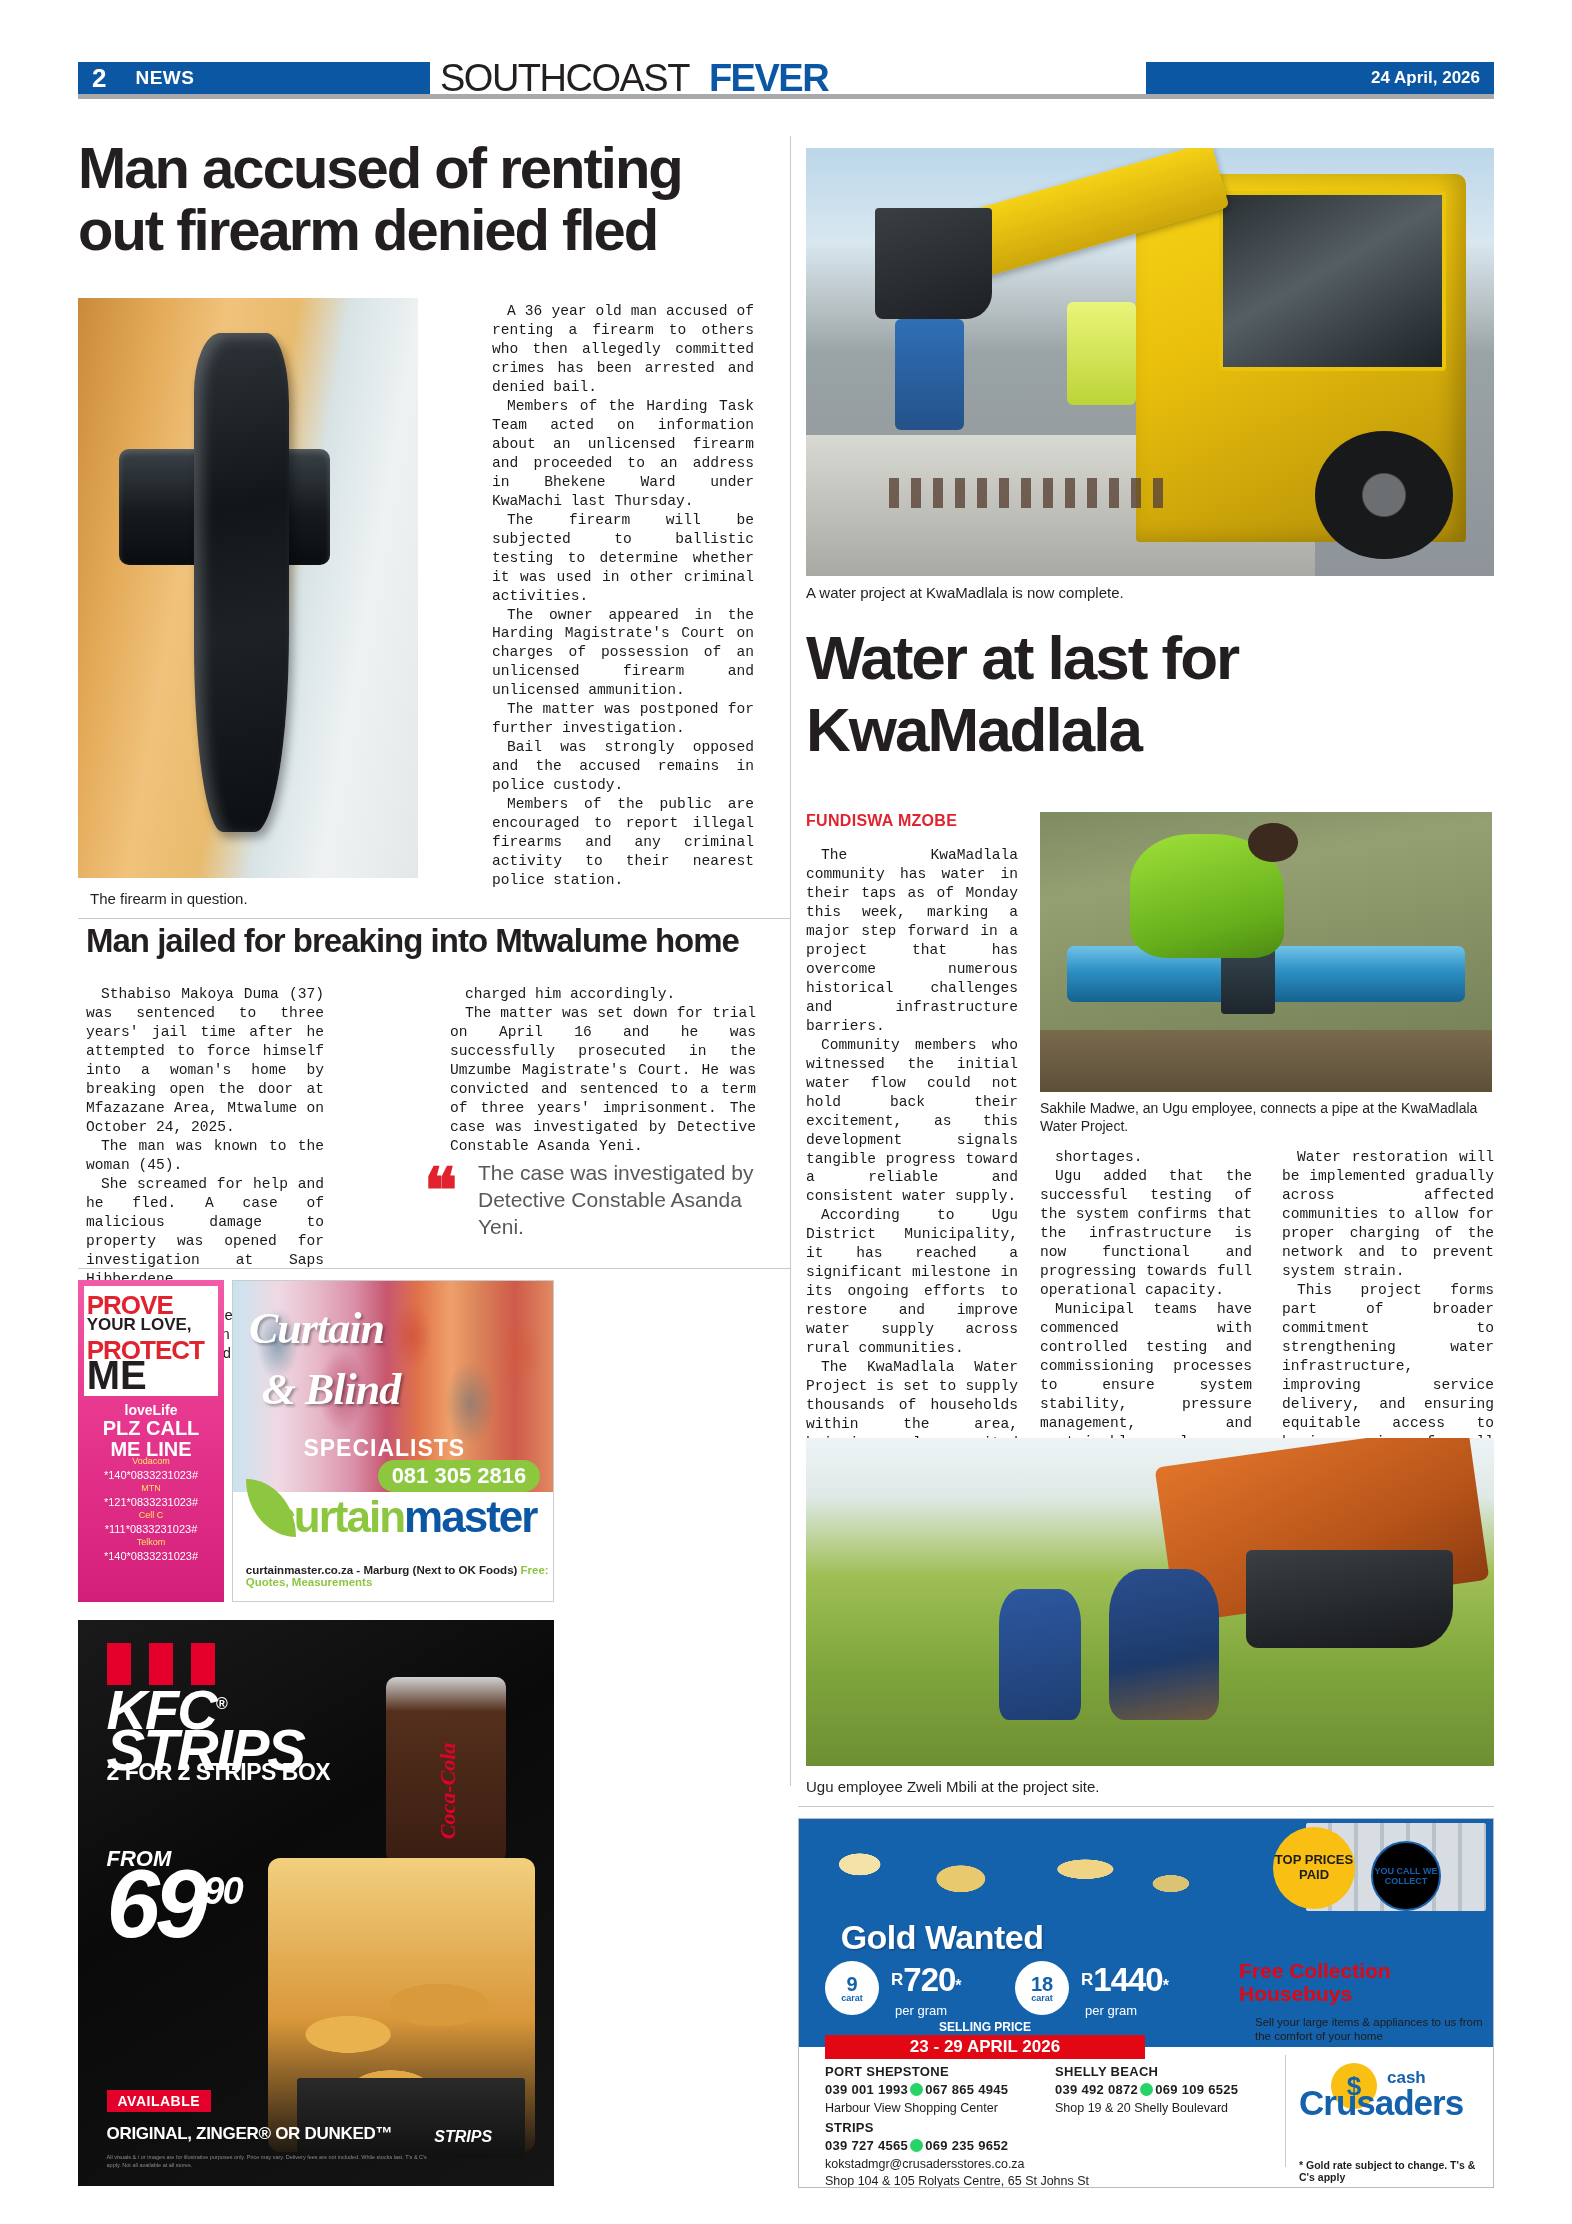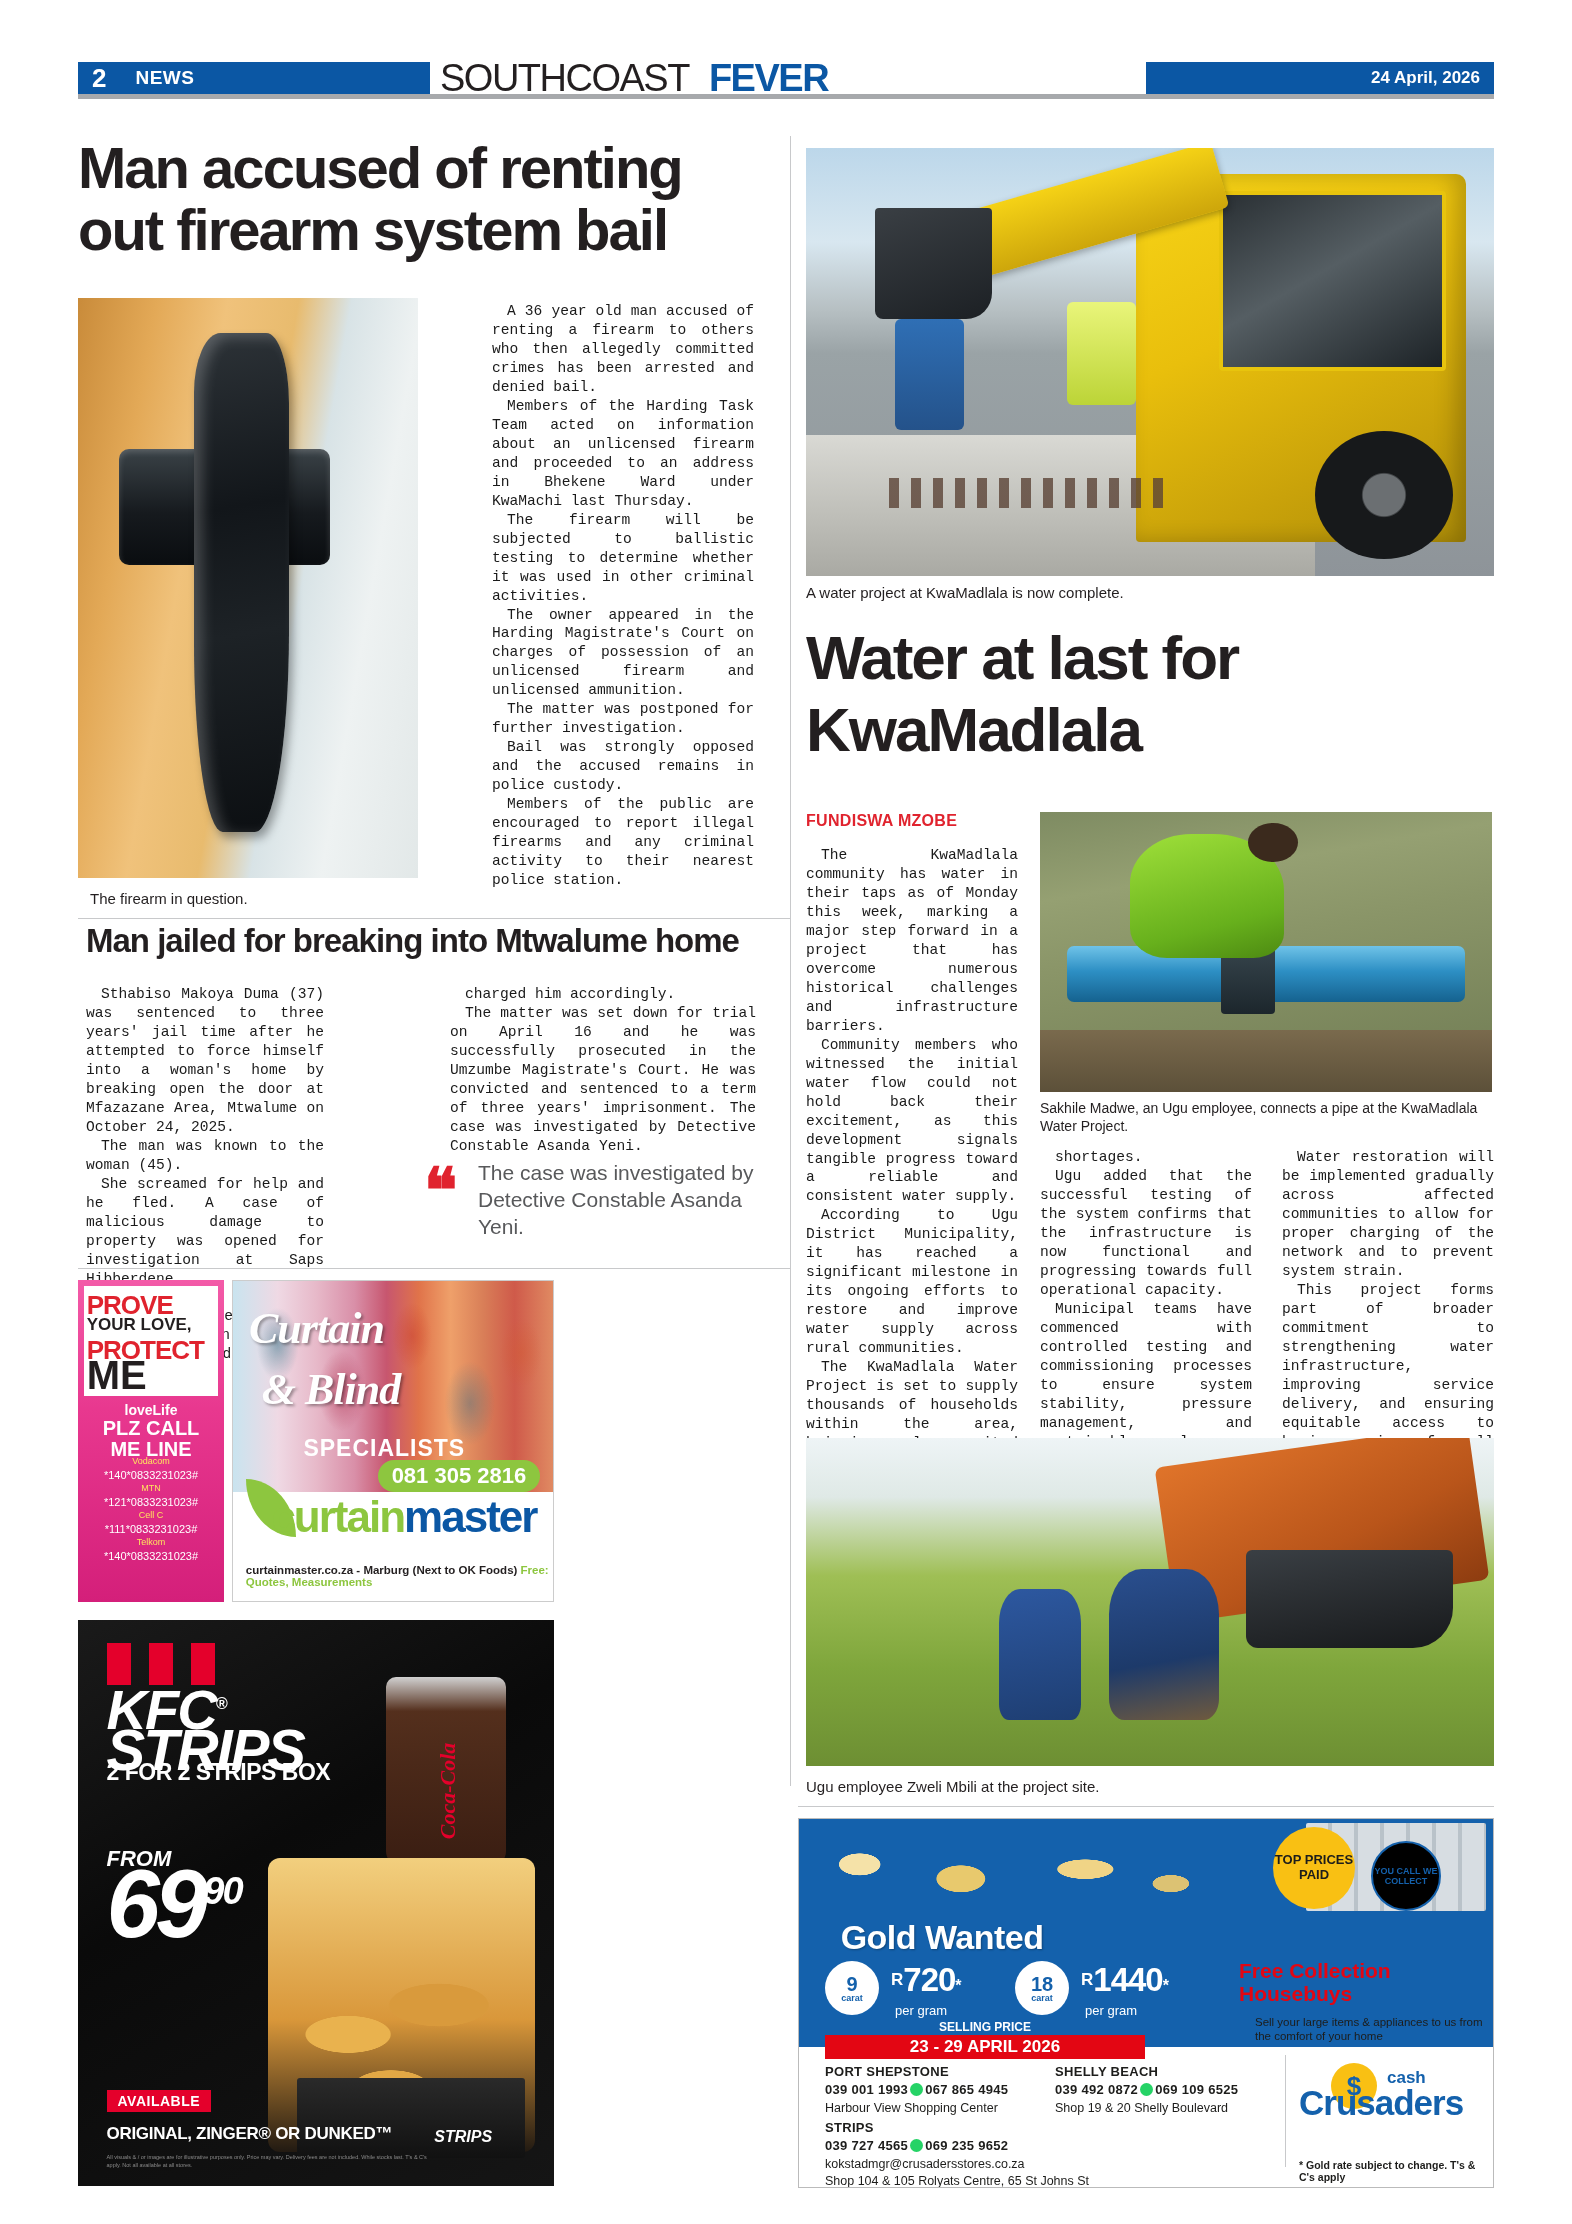--- a/index.html
+++ b/index.html
@@ -350,21 +350,21 @@
     </div>
     <div class="mh-right">
       <span class="mh-date">24 April, 2026</span>
     </div>
   </div>
   <div class="mh-rule"></div>
 
   <div class="vrule" style="left:790px; top:136px; height:1650px;"></div>
 
   <div class="hl-main" style="left:78px; top:140px; width:700px; font-size:58px;">Man accused of renting</div>
-  <div class="hl-main" style="left:78px; top:202px; width:700px; font-size:58px;">out firearm system bail</div>
+  <div class="hl-main" style="left:78px; top:202px; width:700px; font-size:58px;">out firearm denied fled</div>
 
   <div class="photo ph-gun" style="left:78px; top:298px; width:340px; height:580px;"></div>
 
   <div class="caption" style="left:90px; top:890px; width:320px;">The firearm in question.</div>
 
   <div class="body-col" id="firearm-body" style="left:492px; top:302px; width:262px;">
       <p class="first">A 36 year old man accused of renting a firearm to others who then allegedly committed crimes has been arrested and denied bail.</p>
       <p>Members of the Harding Task Team acted on information about an unlicensed firearm and proceeded to an address in Bhekene Ward under KwaMachi last Thursday.</p>
       <p>The firearm will be subjected to ballistic testing to determine whether it was used in other criminal activities.</p>
       <p>The owner appeared in the Harding Magistrate's Court on charges of possession of an unlicensed firearm and unlicensed ammunition.</p>

